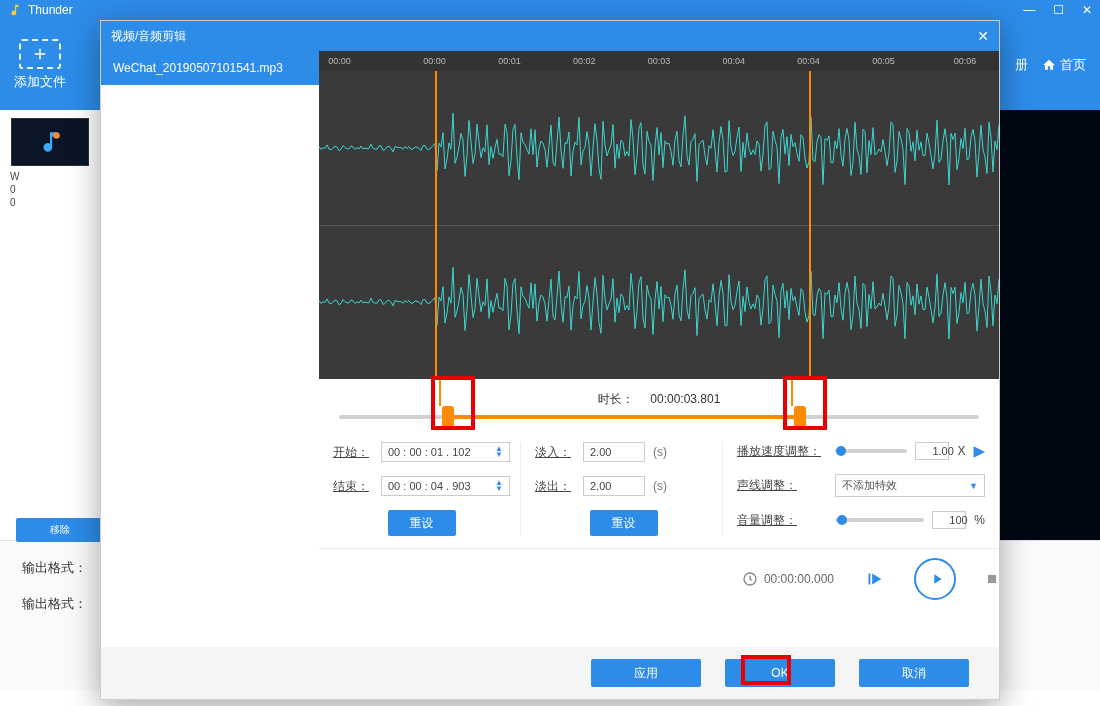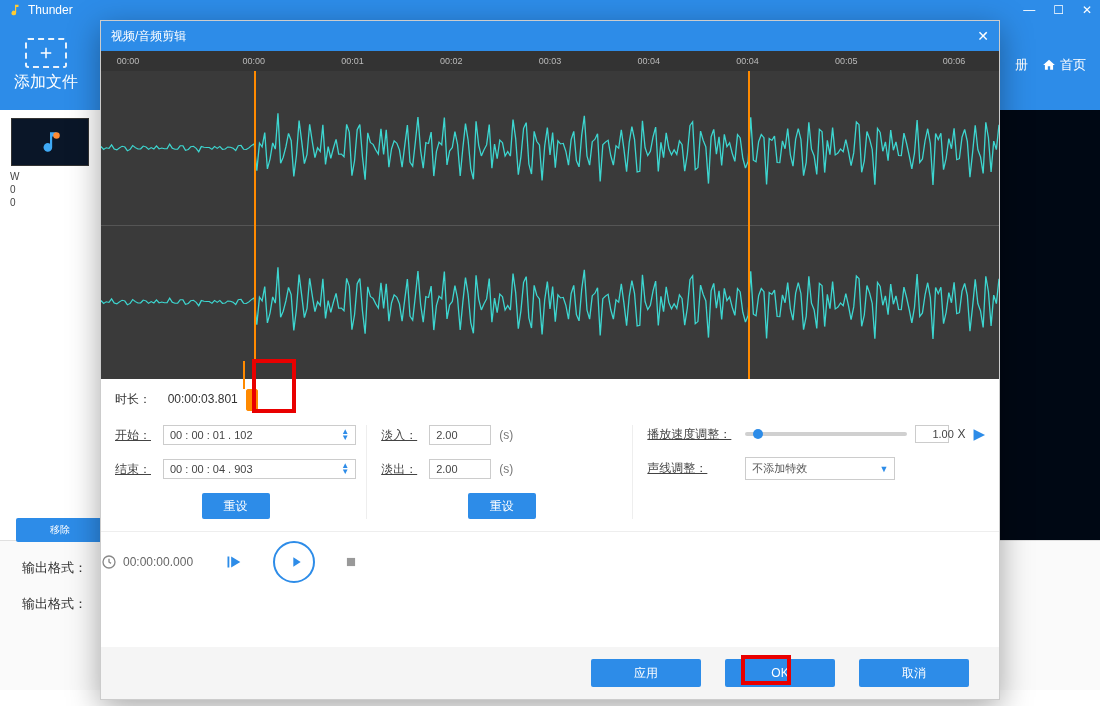--- a/index.html
+++ b/index.html
@@ -8,21 +8,21 @@
 
 .main-window { position: absolute; top: 0; left: 0; width: 1100px; height: 706px; }
 .main-titlebar { height: 20px; background: #2d8ce8; display: flex; align-items: center; padding: 0 8px; }
 .main-titlebar .logo { width: 14px; height: 14px; margin-right: 6px; }
 .main-titlebar .title { color: #fff; font-size: 12px; flex: 1; }
 .main-titlebar .winbtns { display: flex; gap: 18px; color: #fff; font-size: 12px; }
 .main-toolbar { height: 90px; background: #2d8ce8; display: flex; align-items: center; padding: 10px 14px; color: #fff; justify-content: space-between; }
 .add-file-btn { display: flex; flex-direction: column; align-items: center; gap: 4px; }
 .add-file-icon { width: 42px; height: 30px; border: 2px dashed rgba(255,255,255,0.9); border-radius: 3px; display: flex; align-items: center; justify-content: center; }
 .add-file-icon svg { width: 18px; height: 18px; fill: #fff; }
-.add-file-label { font-size: 16px; color: #fff; }
+.add-file-label { font-size: 13px; color: #fff; }
 .top-right { display: flex; align-items: center; gap: 14px; color: #fff; font-size: 13px; }
 .top-right .item { display: flex; align-items: center; gap: 4px; }
 
 .main-body { display: flex; height: 430px; }
 .left-panel { width: 100px; padding: 8px 4px; background: #fff; }
 .thumb { width: 78px; height: 48px; background: #0a1628; border: 1px solid #333; display: flex; align-items: center; justify-content: center; margin: 0 auto 4px; }
 .thumb svg { width: 26px; height: 26px; }
 .thumb-label { font-size: 10px; color: #444; line-height: 1.3; padding-left: 6px; }
 .right-preview { flex: 1; background: #000814; }
 .remove-btn { margin: 6px; width: 88px; height: 24px; background: #2d8ce8; color: #fff; font-size: 10px; border: none; border-radius: 2px; }
@@ -42,21 +42,21 @@
 .timeline-ruler span { position: absolute; transform: translateX(-50%); }
 .wave-display { height: 308px; background: #3a3a3a; position: relative; overflow: hidden; }
 .wave-display::before { content: ""; position: absolute; left: 0; right: 0; top: 50%; height: 1px; background: #555; }
 .wave-svg { position: absolute; left: 0; width: 100%; }
 .wave-top { top: 0; height: 154px; }
 .wave-bot { top: 154px; height: 154px; }
 .sel-line { position: absolute; top: 0; bottom: 0; width: 2px; background: #ff8a00; }
 .sel-line.a { left: 17%; }
 .sel-line.b { left: 72%; }
 
-.trim-row { padding: 12px 14px 0; display: flex; flex-direction: row; gap: 8px; }
+.trim-row { padding: 12px 14px 0; display: flex; flex-direction: column; }
 .duration-lbl { text-align: center; font-size: 12px; color: #333; }
 .trim-track { height: 18px; position: relative; margin: 0 6px 10px; }
 .trim-track .rail { position: absolute; left: 0; right: 0; top: 50%; height: 4px; background: #d0d0d0; border-radius: 2px; transform: translateY(-50%); }
 .trim-track .fill { position: absolute; top: 50%; height: 4px; background: #ff8a00; transform: translateY(-50%); }
 .trim-handle { position: absolute; top: 50%; width: 12px; height: 22px; background: #ff8a00; border-radius: 3px; transform: translate(-50%, -50%); }
 .trim-handle::after { content: ""; position: absolute; left: -3px; top: -28px; width: 2px; height: 28px; background: #ff8a00; }
 .highlight-box { position: absolute; border: 4px solid #e90000; pointer-events: none; }
 .hb1 { left: 14.4%; top: -32px; width: 44px; height: 54px; }
 .hb2 { left: 69.4%; top: -32px; width: 44px; height: 54px; }
 
@@ -70,21 +70,21 @@
 .spin { display: flex; flex-direction: column; line-height: 6px; font-size: 8px; color: #2d8ce8; }
 .unit { color: #777; }
 .reset-btn { background: #2d8ce8; color: #fff; border: none; width: 68px; height: 26px; font-size: 12px; border-radius: 2px; align-self: center; }
 .slider-mini { flex: 1; height: 4px; background: #d0d0d0; position: relative; border-radius: 2px; }
 .slider-mini .dot { position: absolute; top: 50%; width: 10px; height: 10px; background: #2d8ce8; border-radius: 50%; transform: translate(-50%, -50%); }
 .smallbox { width: 33px; border: 1px solid #ccc; padding: 2px 16px; font-size: 11px; text-align: center; }
 .select-box { border: 1px solid #ccc; padding: 3px 6px; font-size: 11px; width: 150px; display: flex; justify-content: space-between; align-items: center; color: #555; }
 .select-box .chev { color: #2d8ce8; font-size: 9px; }
 .play-tri { color: #2d8ce8; font-size: 15px; }
 
-.playbar { height: 60px; border-top: 1px solid #eee; display: flex; align-items: center; justify-content: flex-start; gap: 29px; }
+.playbar { height: 60px; border-top: 1px solid #eee; display: flex; align-items: center; justify-content: flex-end; gap: 29px; }
 .pb-time { display: flex; align-items: center; gap: 6px; font-size: 12px; color: #666; }
 .pb-btn { display: flex; align-items: center; justify-content: center; }
 .pb-play { width: 42px; height: 42px; border: 2px solid #2d8ce8; border-radius: 50%; }
 .pb-play svg { width: 16px; height: 16px; fill: #2d8ce8; margin-left: 3px; }
 
 .modal-footer { height: 52px; background: #f5f5f5; display: flex; align-items: center; justify-content: flex-end; gap: 24px; padding: 0 30px; position: relative; }
 .ft-btn { width: 110px; height: 28px; background: #2d8ce8; color: #fff; border: none; font-size: 12px; border-radius: 2px; }
 .ok-highlight { position: absolute; border: 4px solid #e90000; width: 50px; height: 30px; right: 208px; top: 8px; pointer-events: none; }
 </style>
 </head>
@@ -149,20 +149,23 @@
       </div>
   </div>
 </div>
 
 <div class="modal">
   <div class="modal-title">
     <span>视频/音频剪辑</span>
     <span class="close">✕</span>
   </div>
   <div class="modal-row1">
+    <div class="file-list">
+      <div class="file-item">WeChat_20190507101541.mp3</div>
+    </div>
     <div class="wave-area">
       <div class="timeline-ruler">
         <span style="left:3%">00:00</span>
         <span style="left:17%">00:00</span>
         <span style="left:28%">00:01</span>
         <span style="left:39%">00:02</span>
         <span style="left:50%">00:03</span>
         <span style="left:61%">00:04</span>
         <span style="left:72%">00:04</span>
         <span style="left:83%">00:05</span>
@@ -238,20 +241,28 @@
             <span>X</span>
             <span class="play-tri">▶</span>
           </div>
           <div class="field">
             <label>声线调整：</label>
             <div class="select-box">
               <span>不添加特效</span>
                 <span class="chev">▼</span>
             </div>
           </div>
+          <div class="field">
+            <label>音量调整：</label>
+            <div class="slider-mini">
+                <div class="dot" style="left:8%"></div>
+              </div>
+            <div class="smallbox">100</div>
+            <span>%</span>
+          </div>
         </div>
       </div>
       <div class="playbar">
         <div class="pb-time">
           <svg width="16" height="16" viewBox="0 0 24 24" fill="none" stroke="#888" stroke-width="2">
               <circle cx="12" cy="12" r="9"></circle>
               <path d="M12 7v5l3 2"></path>
             </svg>
           <span>00:00:00.000</span>
         </div>

